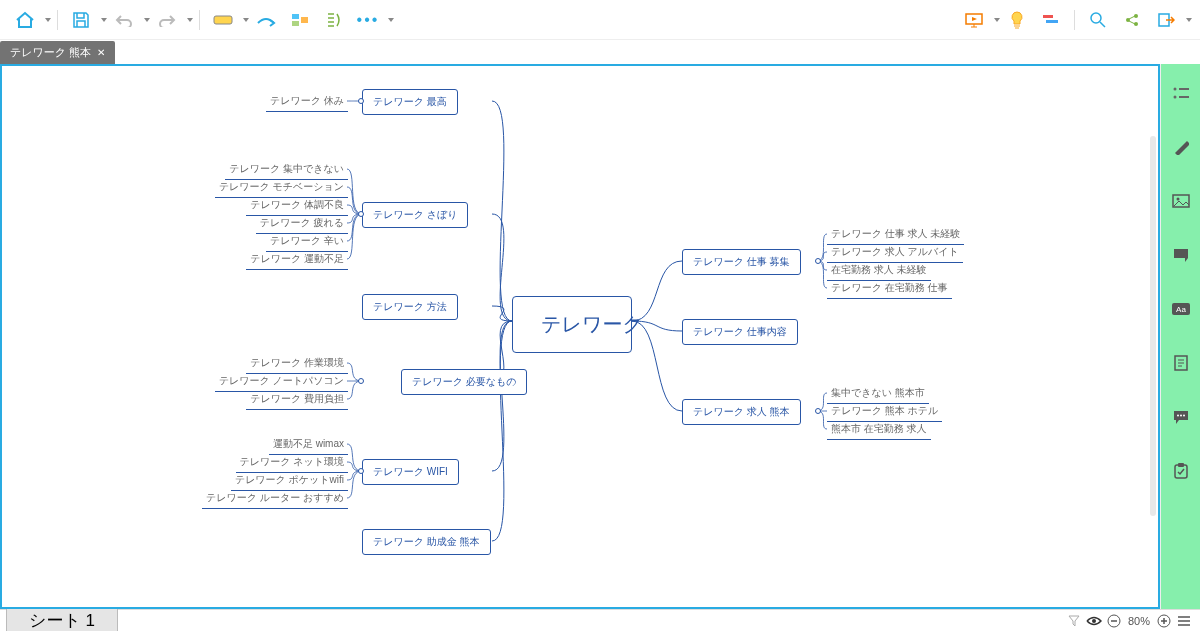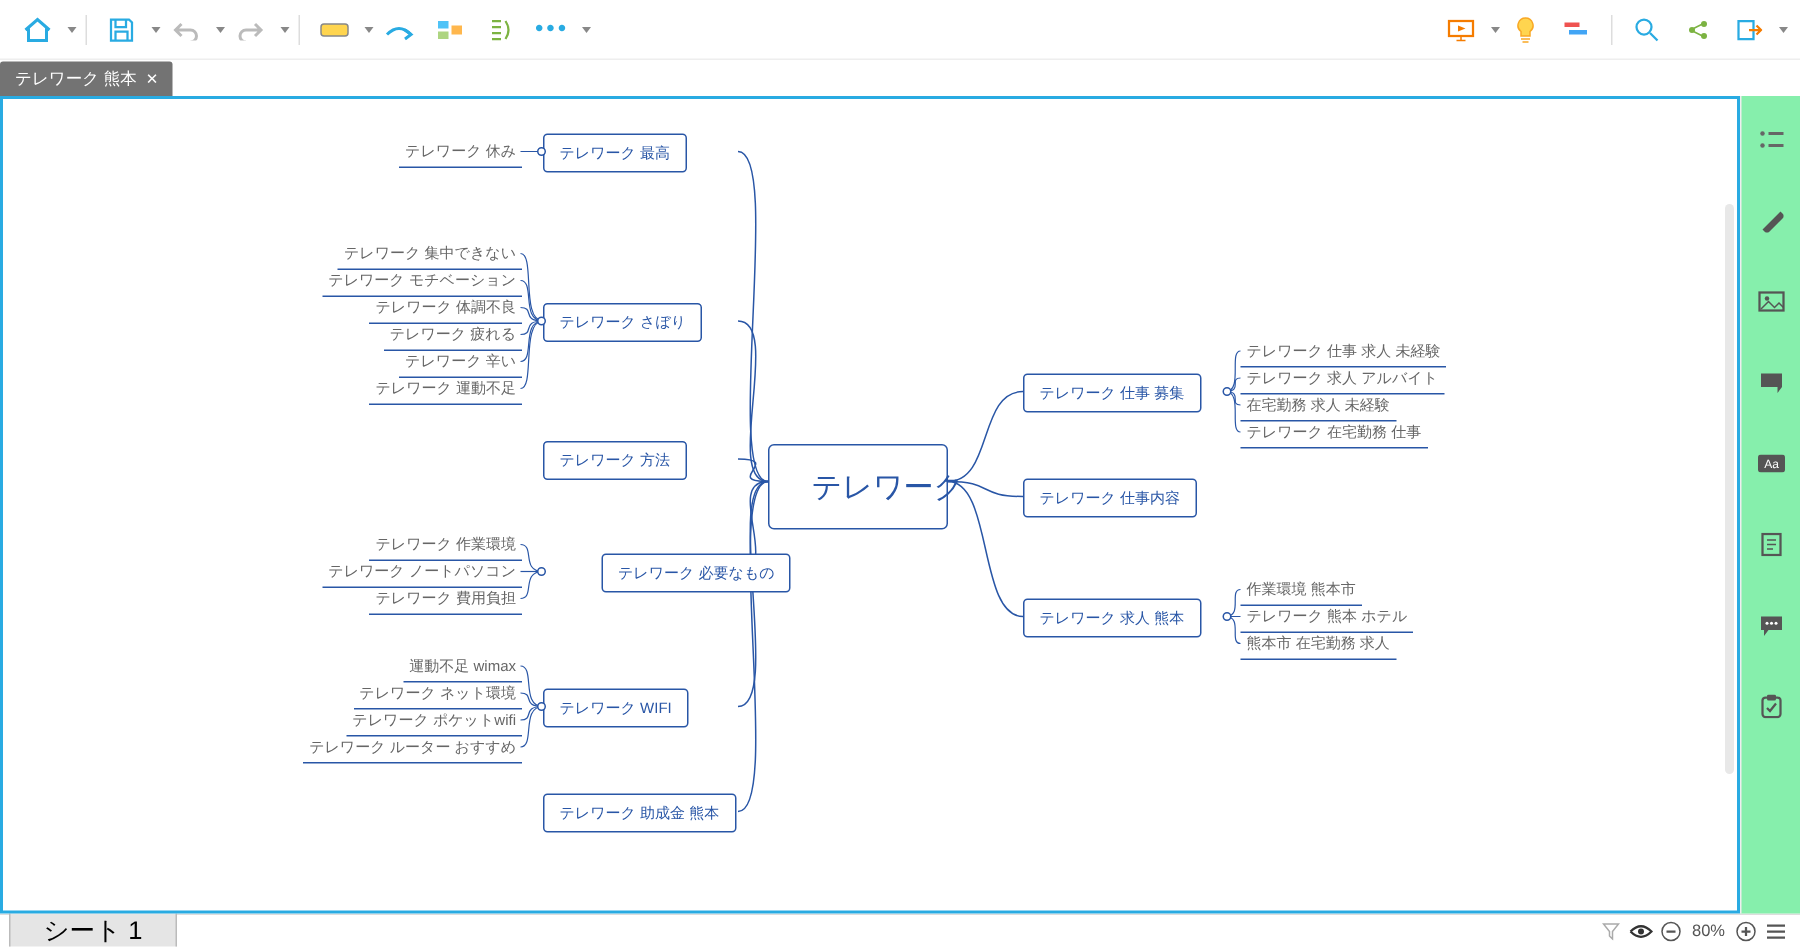--- a/index.html
+++ b/index.html
@@ -207,21 +207,21 @@
         <div class="dot" style="left: 356px; top: 402px;"></div>
         <div class="node" style="left: 360px; top: 463px;">テレワーク 助成金 熊本</div>
         <div class="node" style="left: 680px; top: 183px;">テレワーク 仕事 募集</div>
         <div class="leaf" style="text-align: left; left: 825px; top: 160px;">テレワーク 仕事 求人 未経験</div>
         <div class="leaf" style="text-align: left; left: 825px; top: 178px;">テレワーク 求人 アルバイト</div>
         <div class="leaf" style="text-align: left; left: 825px; top: 196px;">在宅勤務 求人 未経験</div>
         <div class="leaf" style="text-align: left; left: 825px; top: 214px;">テレワーク 在宅勤務 仕事</div>
         <div class="dot" style="left: 813px; top: 192px;"></div>
         <div class="node" style="left: 680px; top: 253px;">テレワーク 仕事内容</div>
         <div class="node" style="left: 680px; top: 333px;">テレワーク 求人 熊本</div>
-        <div class="leaf" style="text-align: left; left: 825px; top: 319px;">作業環境 熊本市</div>
+        <div class="leaf" style="text-align: left; left: 825px; top: 319px;">集中できない 熊本市</div>
         <div class="leaf" style="text-align: left; left: 825px; top: 337px;">テレワーク 熊本 ホテル</div>
         <div class="leaf" style="text-align: left; left: 825px; top: 355px;">熊本市 在宅勤務 求人</div>
         <div class="dot" style="left: 813px; top: 342px;"></div>
       </div>
   </div>
   <div class="right-dock">
     <div class="dock-btn">
         <svg width="18" height="14">
           <circle cx="3" cy="3" r="1.5" fill="#666"></circle>
           <rect x="7" y="2" width="10" height="2" fill="#666"></rect>

